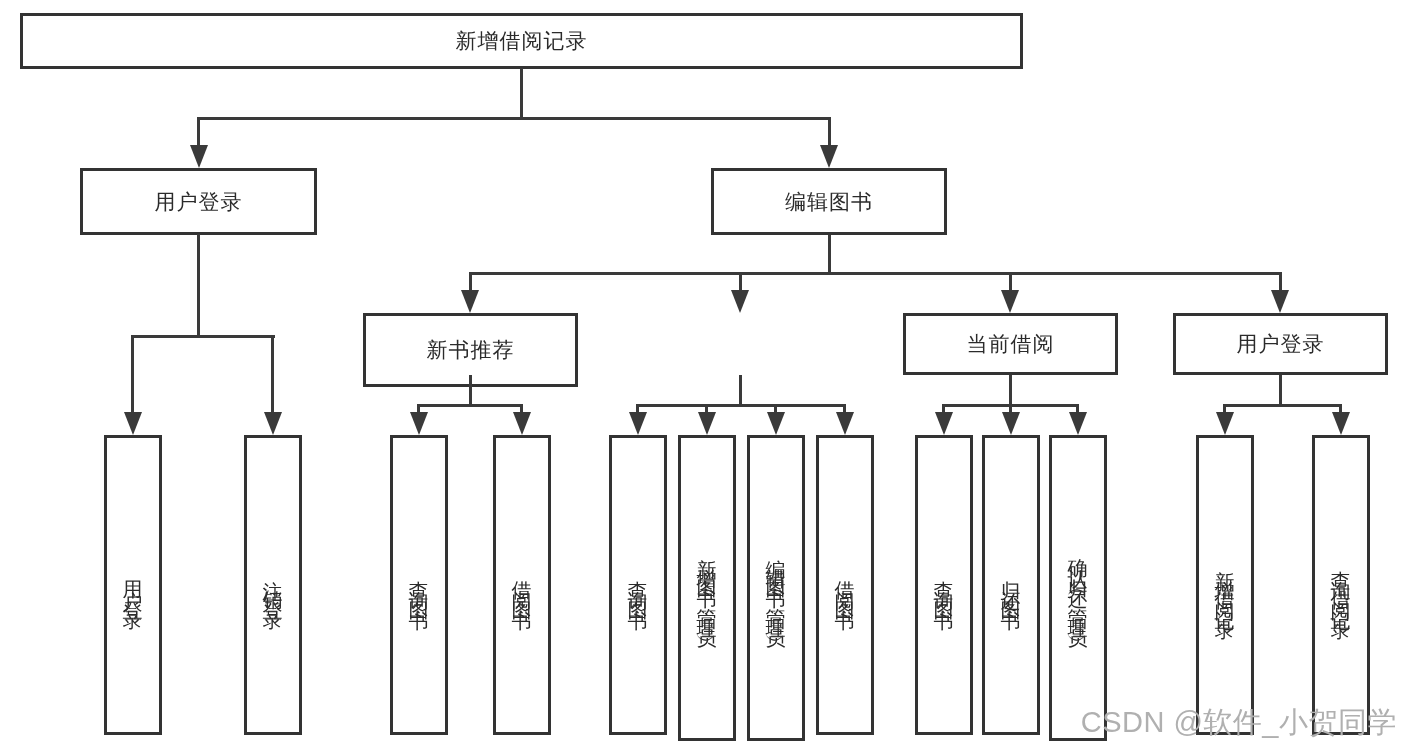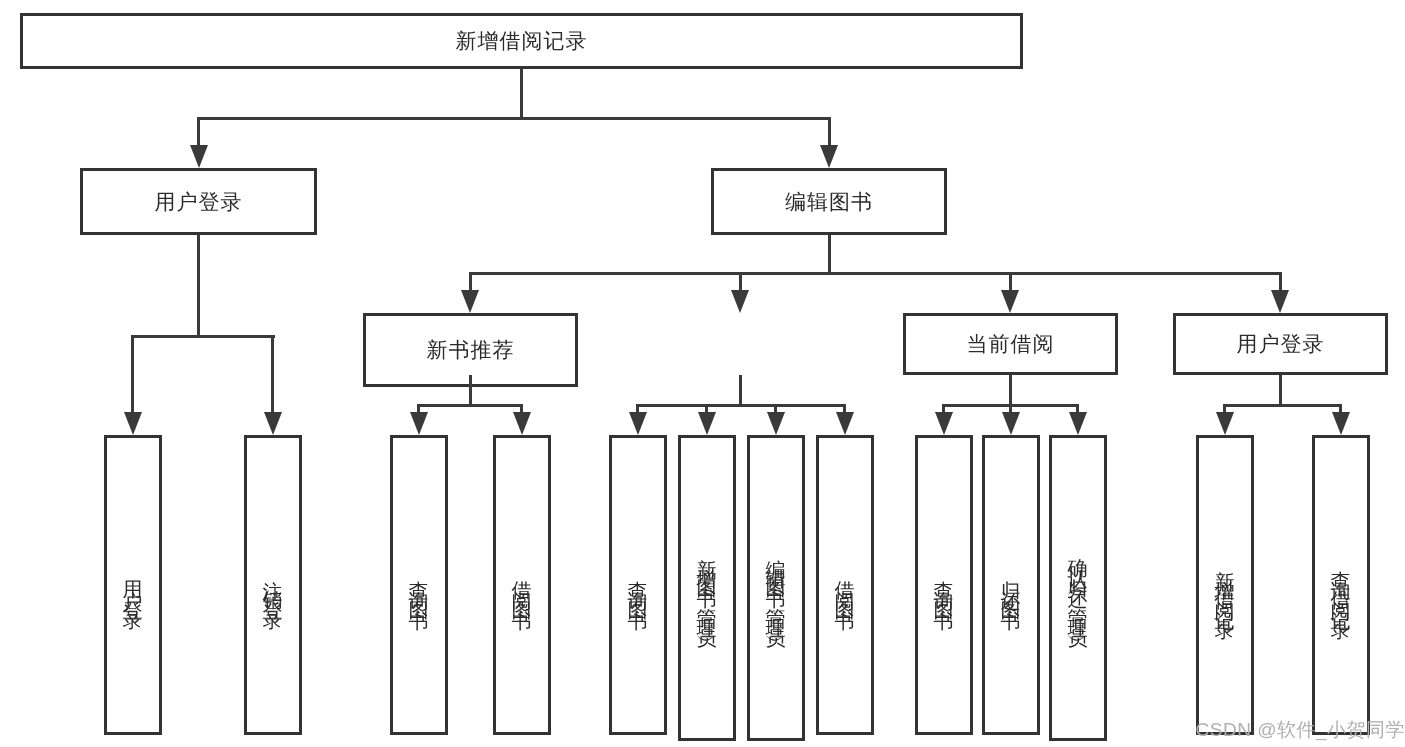--- a/index.html
+++ b/index.html
@@ -44,22 +44,22 @@
   }
   .arrow{
     position:absolute;
     width:0;height:0;
     border-left:9px solid transparent;
     border-right:9px solid transparent;
     border-top:23px solid var(--line);
   }
   .watermark{
     position:absolute;
-    right:0;bottom:4px;
-    font-size:19px;
+    right:8px;bottom:4px;
+    font-size:29px;
     color:var(--wm);
     letter-spacing:0.5px;
     z-index:10;
     white-space:nowrap;
   }
 </style>
 </head>
 <body>
 
 <div class="canvas">

